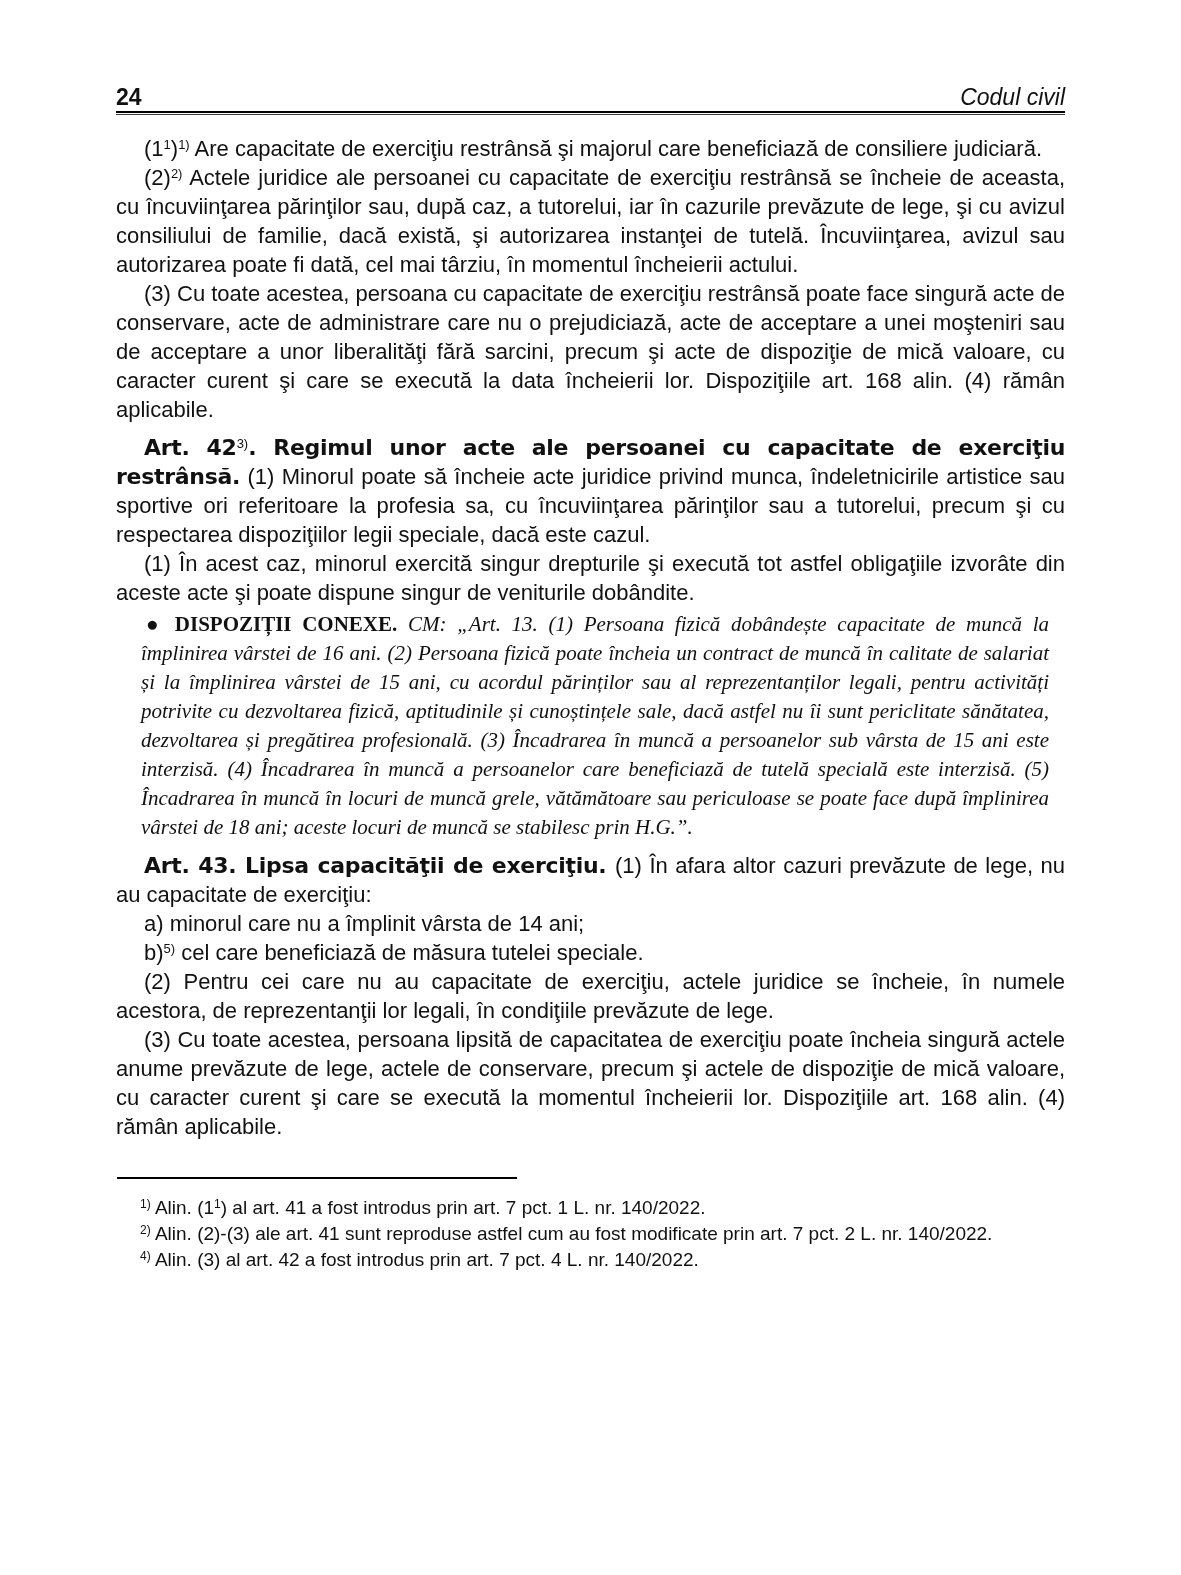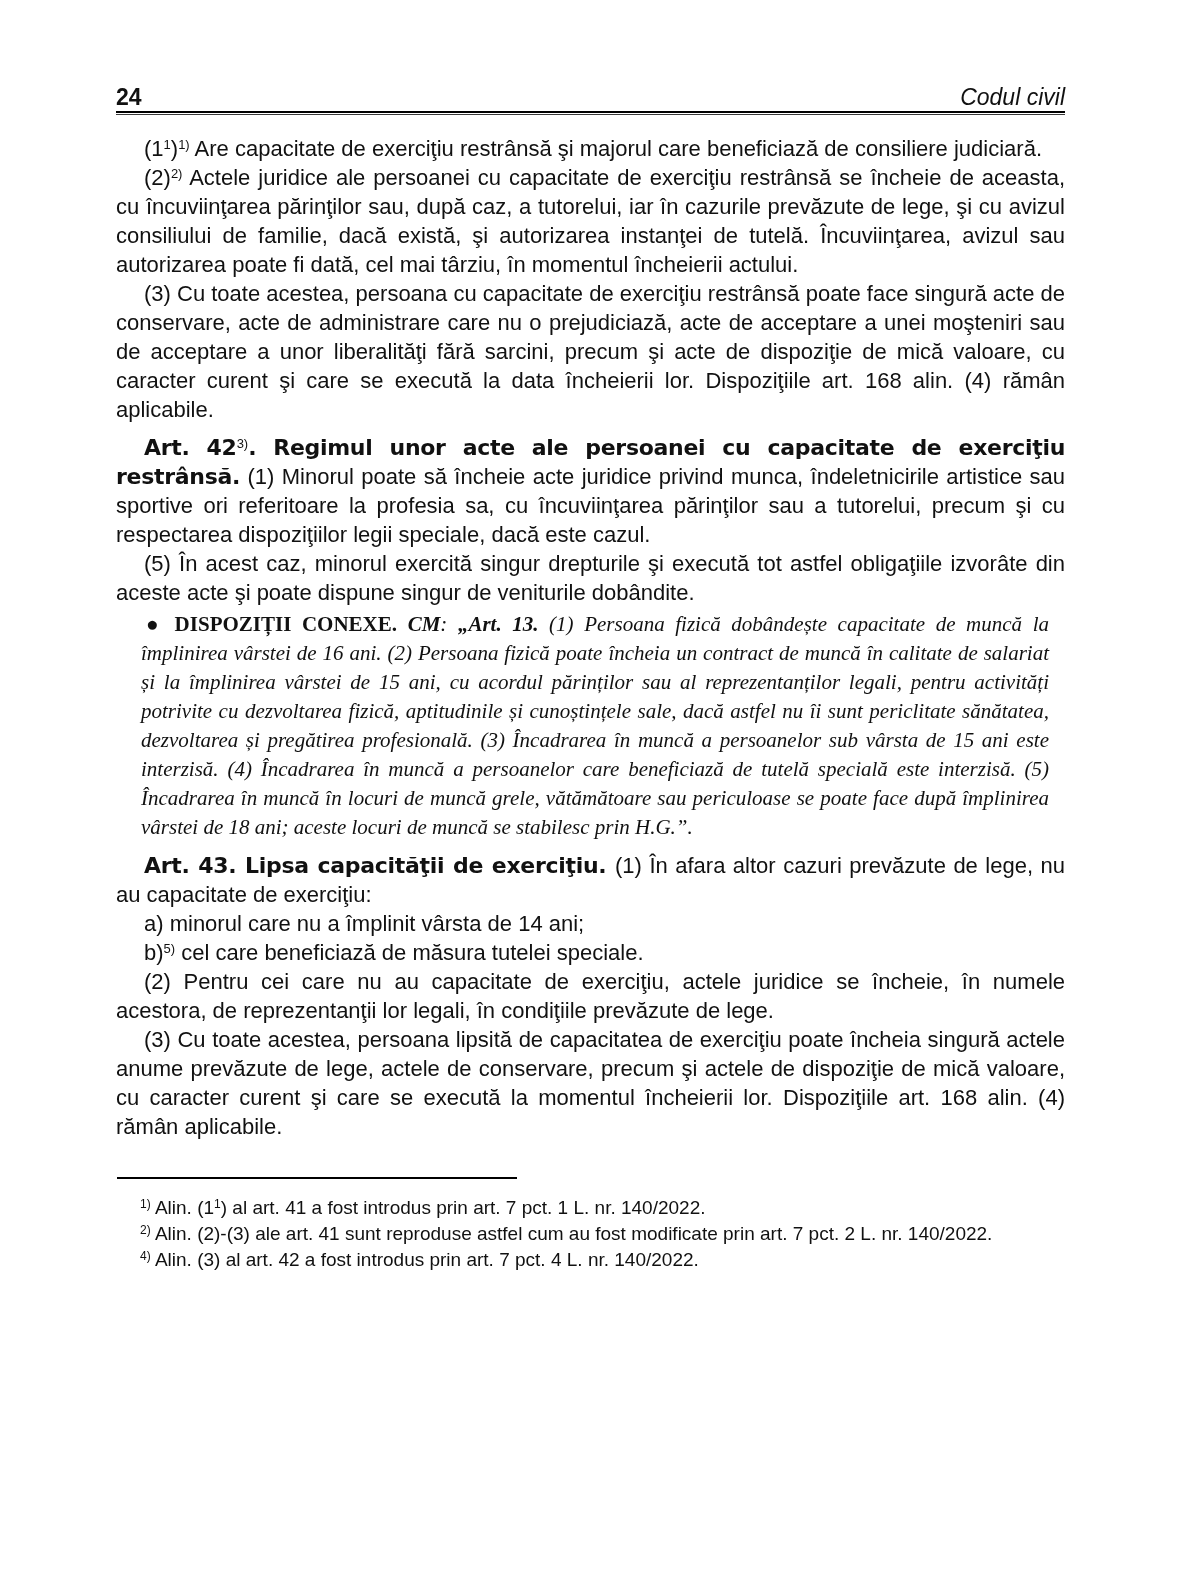--- a/index.html
+++ b/index.html
@@ -70,21 +70,21 @@
     line-height: 29px;
     text-align: justify;
     margin: 3px 16px 3px 25px;
     text-indent: 5px;
   }
   .bs {
     font-style: normal;
     font-weight: bold;
   }
   .bi {
-    font-weight: bold;
+    font-weight: normal;
   }
   .sup {
     font-size: 13px;
     vertical-align: 7px;
     line-height: 0;
   }
   .footnotes-section {
     margin-top: 36px;
   }
   .footnote-separator {
@@ -117,21 +117,21 @@
   <div class="header-rule">
     <div class="rule-thick"></div>
     <div class="rule-thin"></div>
   </div>
 
   <main class="doc-body">
       <p class="body"><span>(1</span><span class="sup">1</span><span>)</span><span class="sup">1)</span><span> Are capacitate de exerciţiu restrânsă şi majorul care beneficiază de consiliere judiciară.</span></p>
       <p class="body"><span>(2)</span><span class="sup">2)</span><span> Actele juridice ale persoanei cu capacitate de exerciţiu restrânsă se încheie de aceasta, cu încuviinţarea părinţilor sau, după caz, a tutorelui, iar în cazurile prevăzute de lege, şi cu avizul consiliului de familie, dacă există, şi autorizarea instanţei de tutelă. Încuviinţarea, avizul sau autorizarea poate fi dată, cel mai târziu, în momentul încheierii actului.</span></p>
       <p class="body"><span>(3) Cu toate acestea, persoana cu capacitate de exerciţiu restrânsă poate face singură acte de conservare, acte de administrare care nu o prejudiciază, acte de acceptare a unei moşteniri sau de acceptare a unor liberalităţi fără sarcini, precum şi acte de dispoziţie de mică valoare, cu caracter curent şi care se execută la data încheierii lor. Dispoziţiile art. 168 alin. (4) rămân aplicabile.</span></p>
       <p class="body art-spaced"><span class="head">Art. 42</span><span class="sup">3)</span><span class="head">. Regimul unor acte ale persoanei cu capacitate de exerciţiu restrânsă.</span><span> (1) Minorul poate să încheie acte juridice privind munca, îndeletnicirile artistice sau sportive ori referitoare la profesia sa, cu încuviinţarea părinţilor sau a tutorelui, precum şi cu respectarea dispoziţiilor legii speciale, dacă este cazul.</span></p>
-      <p class="body"><span>(5) În acest caz, minorul exercită singur drepturile şi execută tot astfel obligaţiile izvorâte din aceste acte şi poate dispune singur de veniturile dobândite.</span></p>
+      <p class="body"><span>(1) În acest caz, minorul exercită singur drepturile şi execută tot astfel obligaţiile izvorâte din aceste acte şi poate dispune singur de veniturile dobândite.</span></p>
       <p class="conexe"><span class="bs">● DISPOZIȚII CONEXE. </span><span class="bi">CM</span><span>: </span><span class="bi">„Art. 13. </span><span>(1) Persoana fizică dobândește capacitate de muncă la împlinirea vârstei de 16 ani. (2) Persoana fizică poate încheia un contract de muncă în calitate de salariat și la împlinirea vârstei de 15 ani, cu acordul părinților sau al reprezentanților legali, pentru activități potrivite cu dezvoltarea fizică, aptitudinile și cunoștințele sale, dacă astfel nu îi sunt periclitate sănătatea, dezvoltarea și pregătirea profesională. (3) Încadrarea în muncă a persoanelor sub vârsta de 15 ani este interzisă. (4) Încadrarea în muncă a persoanelor care beneficiază de tutelă specială este interzisă. (5) Încadrarea în muncă în locuri de muncă grele, vătămătoare sau periculoase se poate face după împlinirea vârstei de 18 ani; aceste locuri de muncă se stabilesc prin H.G.”.</span></p>
       <p class="body art-spaced"><span class="head">Art. 43. Lipsa capacităţii de exerciţiu. </span><span>(1) În afara altor cazuri prevăzute de lege, nu au capacitate de exerciţiu:</span></p>
       <p class="body"><span>a) minorul care nu a împlinit vârsta de 14 ani;</span></p>
       <p class="body"><span>b)</span><span class="sup">5)</span><span> cel care beneficiază de măsura tutelei speciale.</span></p>
       <p class="body"><span>(2) Pentru cei care nu au capacitate de exerciţiu, actele juridice se încheie, în numele acestora, de reprezentanţii lor legali, în condiţiile prevăzute de lege.</span></p>
       <p class="body"><span>(3) Cu toate acestea, persoana lipsită de capacitatea de exerciţiu poate încheia singură actele anume prevăzute de lege, actele de conservare, precum şi actele de dispoziţie de mică valoare, cu caracter curent şi care se execută la momentul încheierii lor. Dispoziţiile art. 168 alin. (4) rămân aplicabile.</span></p>
     </main>
 
   <section class="footnotes-section">
     <div class="footnote-separator"></div>

